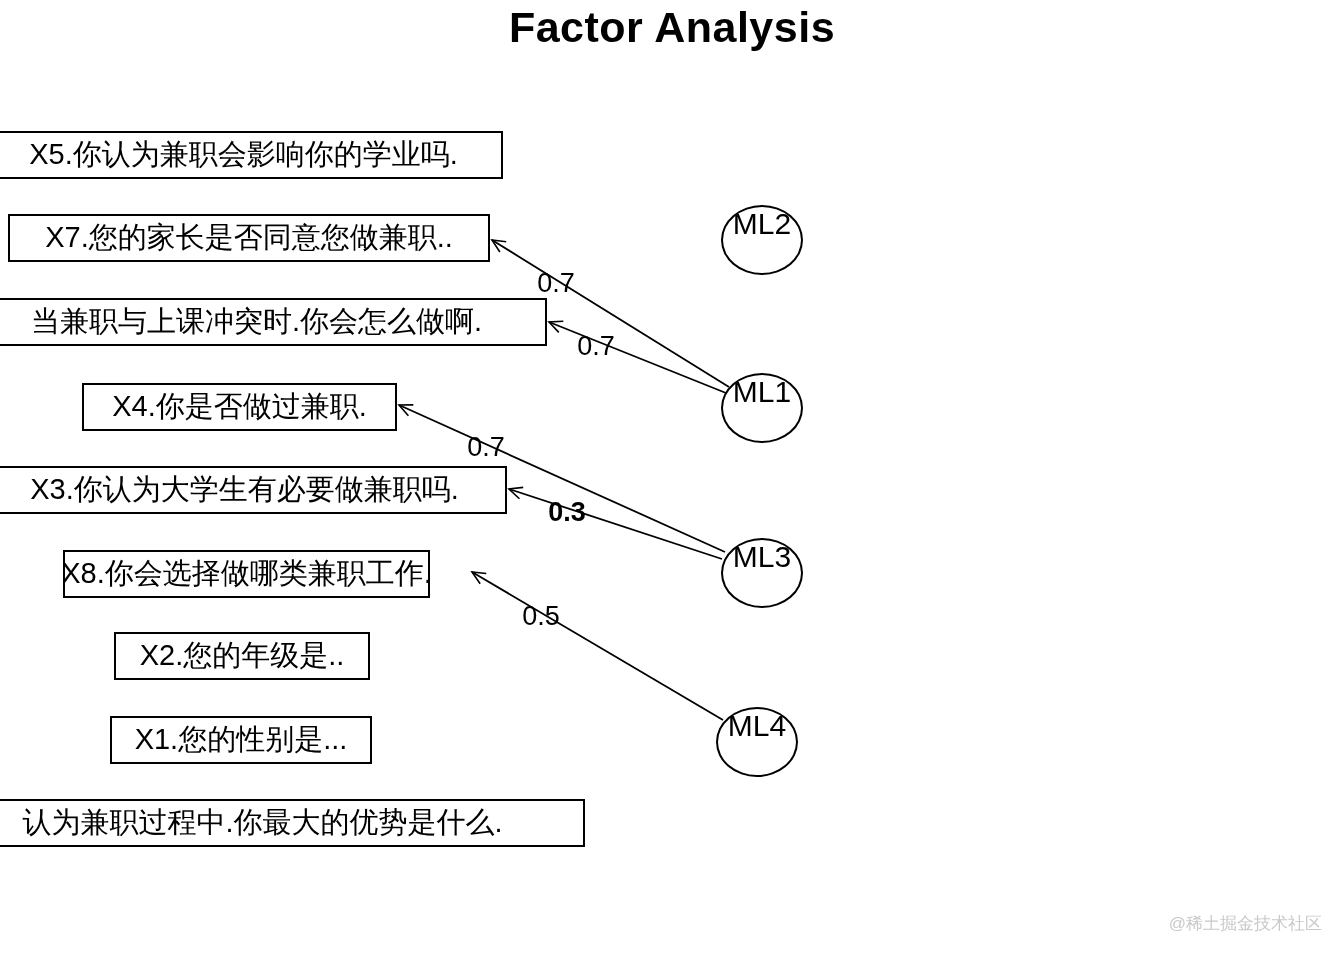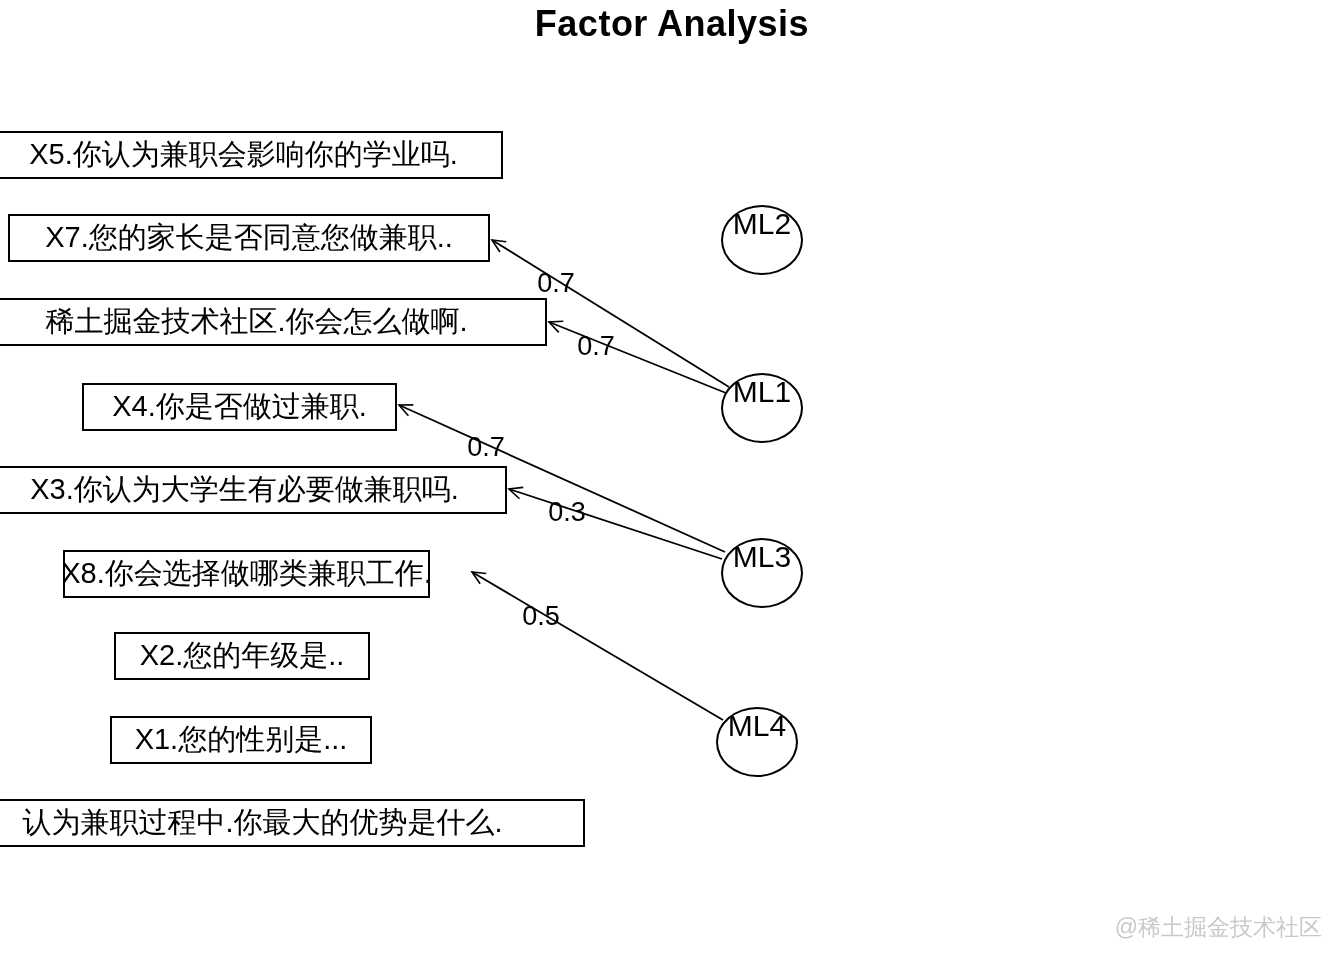--- a/index.html
+++ b/index.html
@@ -11,21 +11,21 @@
     overflow: hidden;
     font-family: "Liberation Sans", sans-serif;
     color: #000;
   }
   .title {
     position: absolute;
     top: 3px;
     left: 0;
     width: 100%;
     text-align: center;
-    font-size: 36px;
+    font-size: 43px;
     font-weight: bold;
     letter-spacing: 0.5px;
   }
   svg.edges {
     position: absolute;
     left: 0;
     top: 0;
   }
   svg.edges line { stroke: #000; stroke-width: 1.8; }
   .vbox {
@@ -57,21 +57,21 @@
   .loading {
     position: absolute;
     transform: translate(-50%, -50%);
     font-size: 27px;
     line-height: 1;
   }
   .watermark {
     position: absolute;
     top: 912px;
     right: 22px;
-    font-size: 23px;
+    font-size: 17px;
     color: #c9c9c9;
   }
 </style>
 </head>
 <body>
 
 <div class="canvas">
 
   <div class="title">Factor Analysis</div>
 
@@ -88,21 +88,21 @@
     <line x1="723" y1="720" x2="472" y2="572" marker-end="url(#arrow)"></line>
   </svg>
 
   <div class="vbox" style="left:-16px; top:131px; width:519px;">
     <span>X5.你认为兼职会影响你的学业吗.</span>
   </div>
   <div class="vbox" style="left:8px; top:214px; width:482px;">
     <span>X7.您的家长是否同意您做兼职..</span>
   </div>
   <div class="vbox" style="left:-34px; top:298px; width:581px;">
-    <span>稀土掘金技术社区.你会怎么做啊.</span>
+    <span>当兼职与上课冲突时.你会怎么做啊.</span>
   </div>
   <div class="vbox" style="left:82px; top:383px; width:315px;">
     <span>X4.你是否做过兼职.</span>
   </div>
   <div class="vbox" style="left:-18px; top:466px; width:525px;">
     <span>X3.你认为大学生有必要做兼职吗.</span>
   </div>
   <div class="vbox" style="left:18px; top:550px; width:367px;margin-left:45px;">
     <span>X8.你会选择做哪类兼职工作.</span>
   </div>
@@ -125,18 +125,18 @@
   <div class="factor" style="left:721px; top:538px;">
     <span>ML3</span>
   </div>
   <div class="factor" style="left:716px; top:707px;">
     <span>ML4</span>
   </div>
 
   <div class="loading" style="left:556px; top:283px;">0.7</div>
   <div class="loading" style="left:596px; top:346px;">0.7</div>
   <div class="loading" style="left:486px; top:447px;">0.7</div>
-  <div class="loading" style="left:567px; top:512px;">0.3</div>
+  <div class="loading" style="left:567px; top:512px;font-weight:bold;">0.3</div>
   <div class="loading" style="left:541px; top:616px;">0.5</div>
 
   <div class="watermark">@稀土掘金技术社区</div>
 
 </div>
 
 </body></html>

